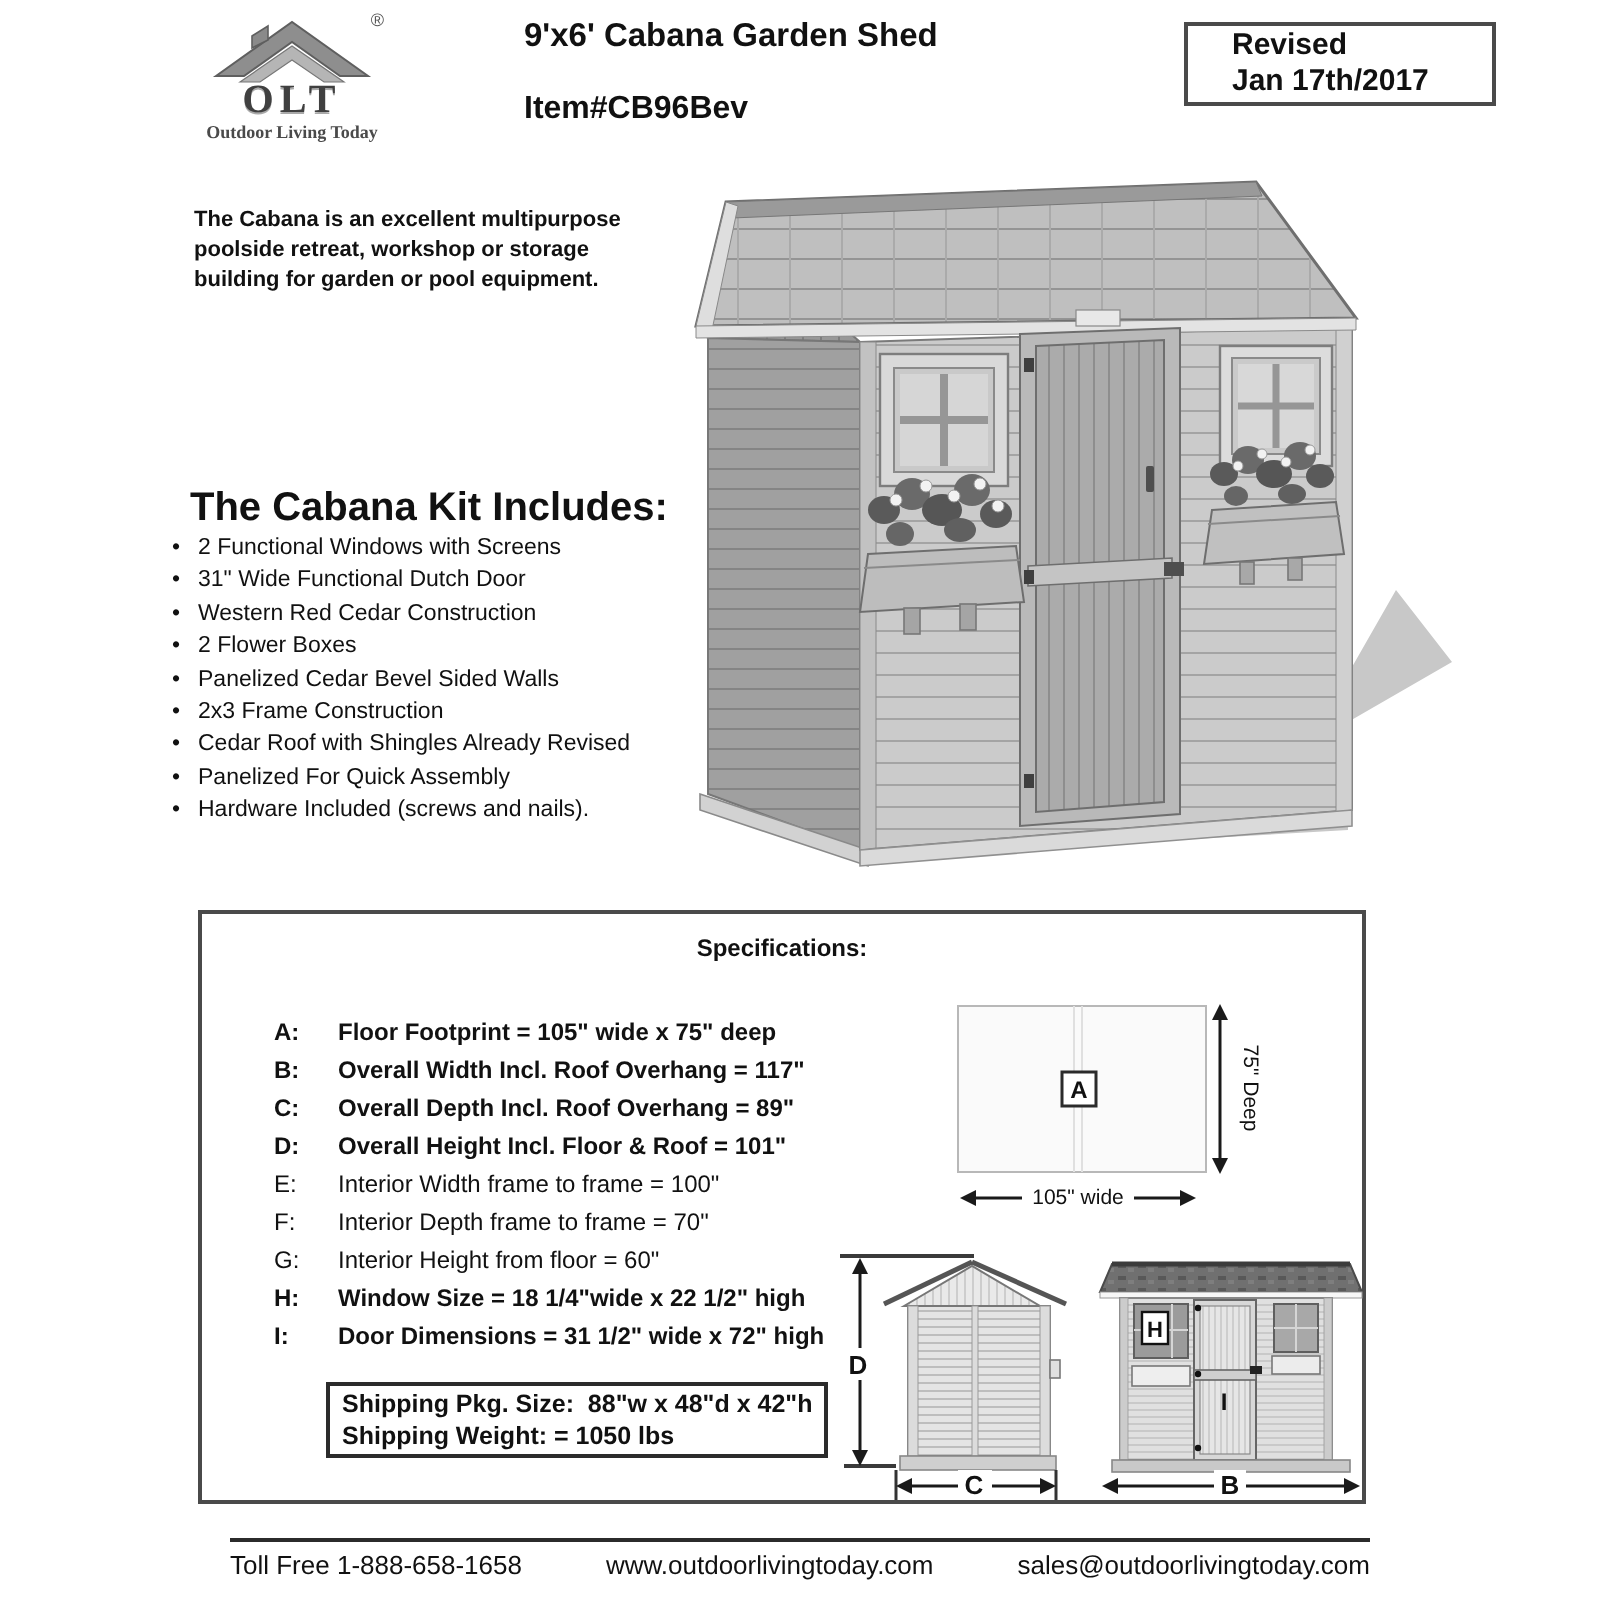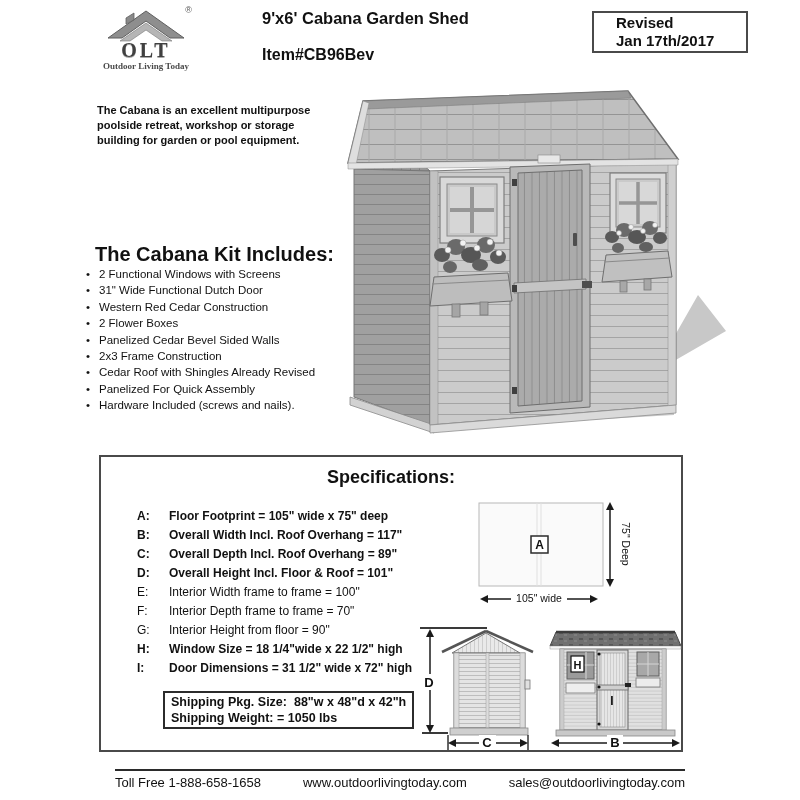--- a/index.html
+++ b/index.html
@@ -21,21 +21,21 @@
   .desc{position:absolute;left:97px;top:103px;font-size:11px;font-weight:bold;line-height:15px;}
   .kit-head{position:absolute;left:95px;top:243px;font-size:20px;font-weight:bold;}
   .kit{position:absolute;left:86px;top:266px;margin:0;padding:0;list-style:none;
        font-size:11.5px;line-height:16.4px;}
   .kit li{display:flex;}
   .bul{width:13px;text-align:left;}
   
   .shed{position:absolute;left:330px;top:85px;}
   
   .spec-box{position:absolute;left:99px;top:455px;width:580px;height:293px;border:2px solid #4a4a4a;}
-  .spec-head{position:absolute;left:0;right:0;top:10px;text-align:center;font-size:18px;font-weight:bold;}
+  .spec-head{position:absolute;left:0;right:0;top:10px;text-align:center;font-size:12px;font-weight:bold;}
   .spec-rows{position:absolute;left:36px;top:50px;font-size:12px;line-height:19px;}
   .srow{display:flex;}
   .skey{width:32px;}
   .srow.b{font-weight:bold;}
   .fdiag{position:absolute;left:374px;top:41px;}
   .sdiag{position:absolute;left:314px;top:163px;}
   .frdiag{position:absolute;left:447px;top:168px;}
   .ship{position:absolute;left:62px;top:234px;border:2px solid #2b2b2b;padding:1px 6px;
         font-size:12.5px;font-weight:bold;line-height:16px;}
   .ship div{white-space:pre;}
@@ -245,21 +245,21 @@
       <div class="srow">
           <span class="skey">E:</span>
           <span>Interior Width frame to frame = 100"</span>
         </div>
       <div class="srow">
           <span class="skey">F:</span>
           <span>Interior Depth frame to frame = 70"</span>
         </div>
       <div class="srow">
           <span class="skey">G:</span>
-          <span>Interior Height from floor = 90"</span>
+          <span>Interior Height from floor = 60"</span>
         </div>
       <div class="srow b">
           <span class="skey">H:</span>
           <span>Window Size = 18 1/4"wide x 22 1/2" high</span>
         </div>
       <div class="srow b">
           <span class="skey">I:</span>
           <span>Door Dimensions = 31 1/2" wide x 72" high</span>
         </div>
     </div>

